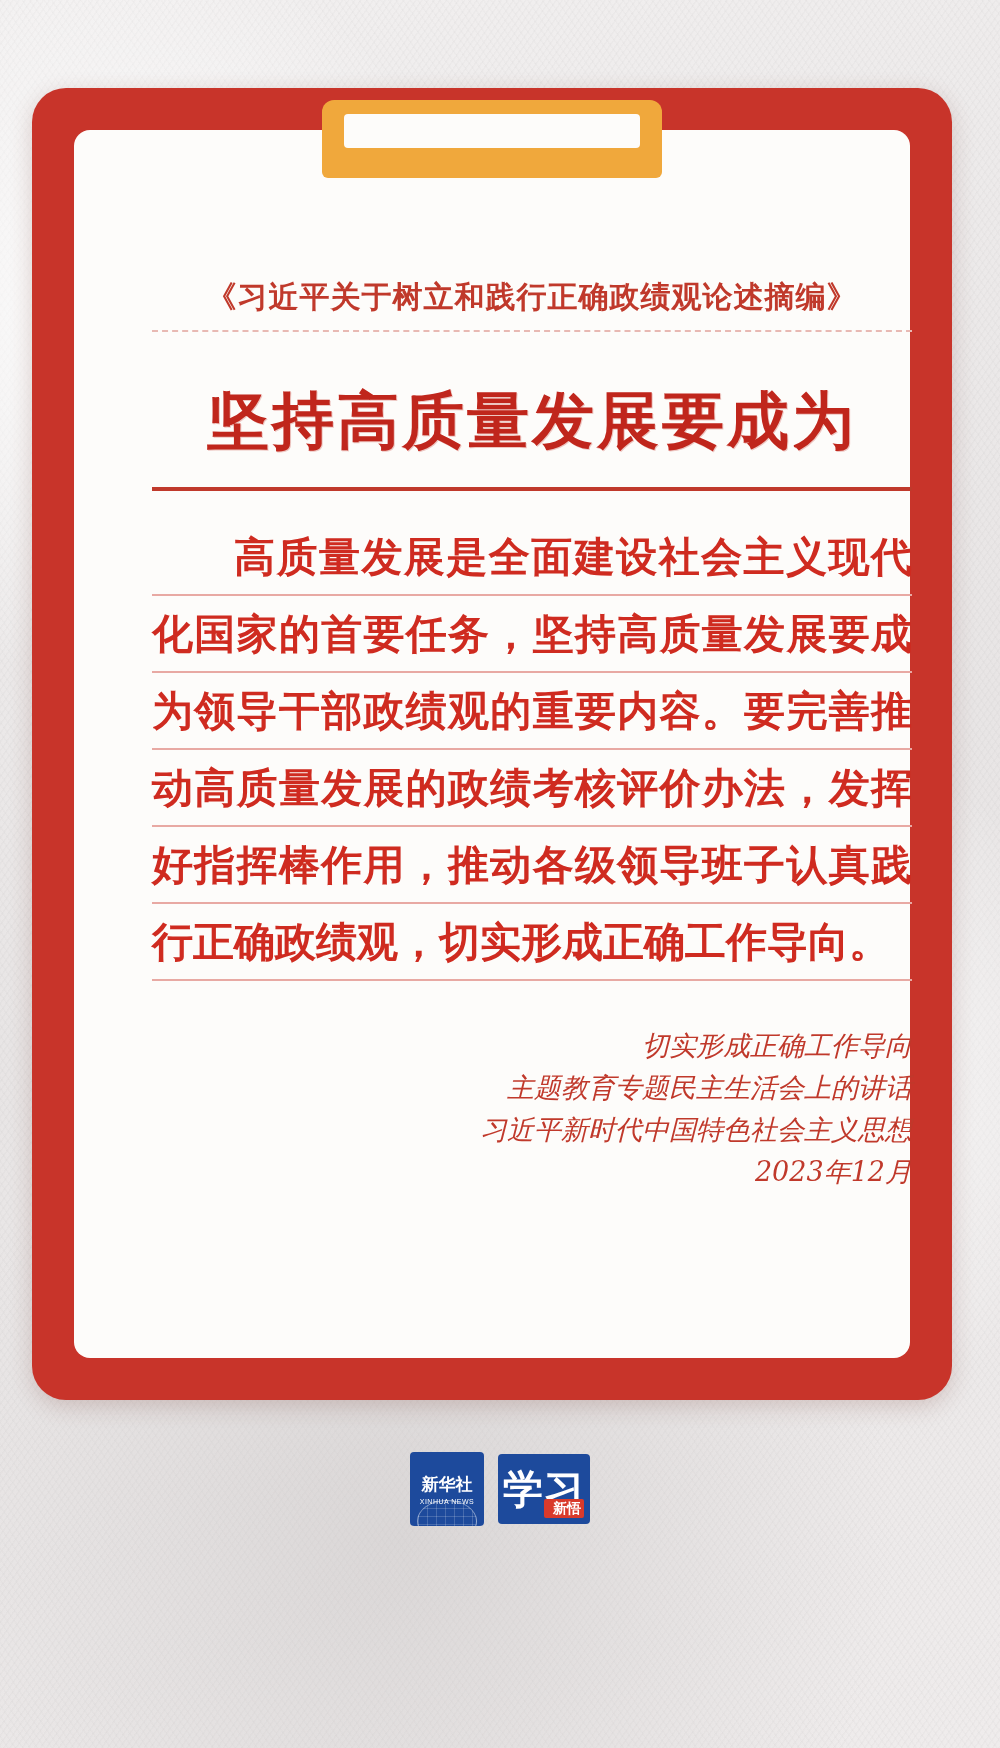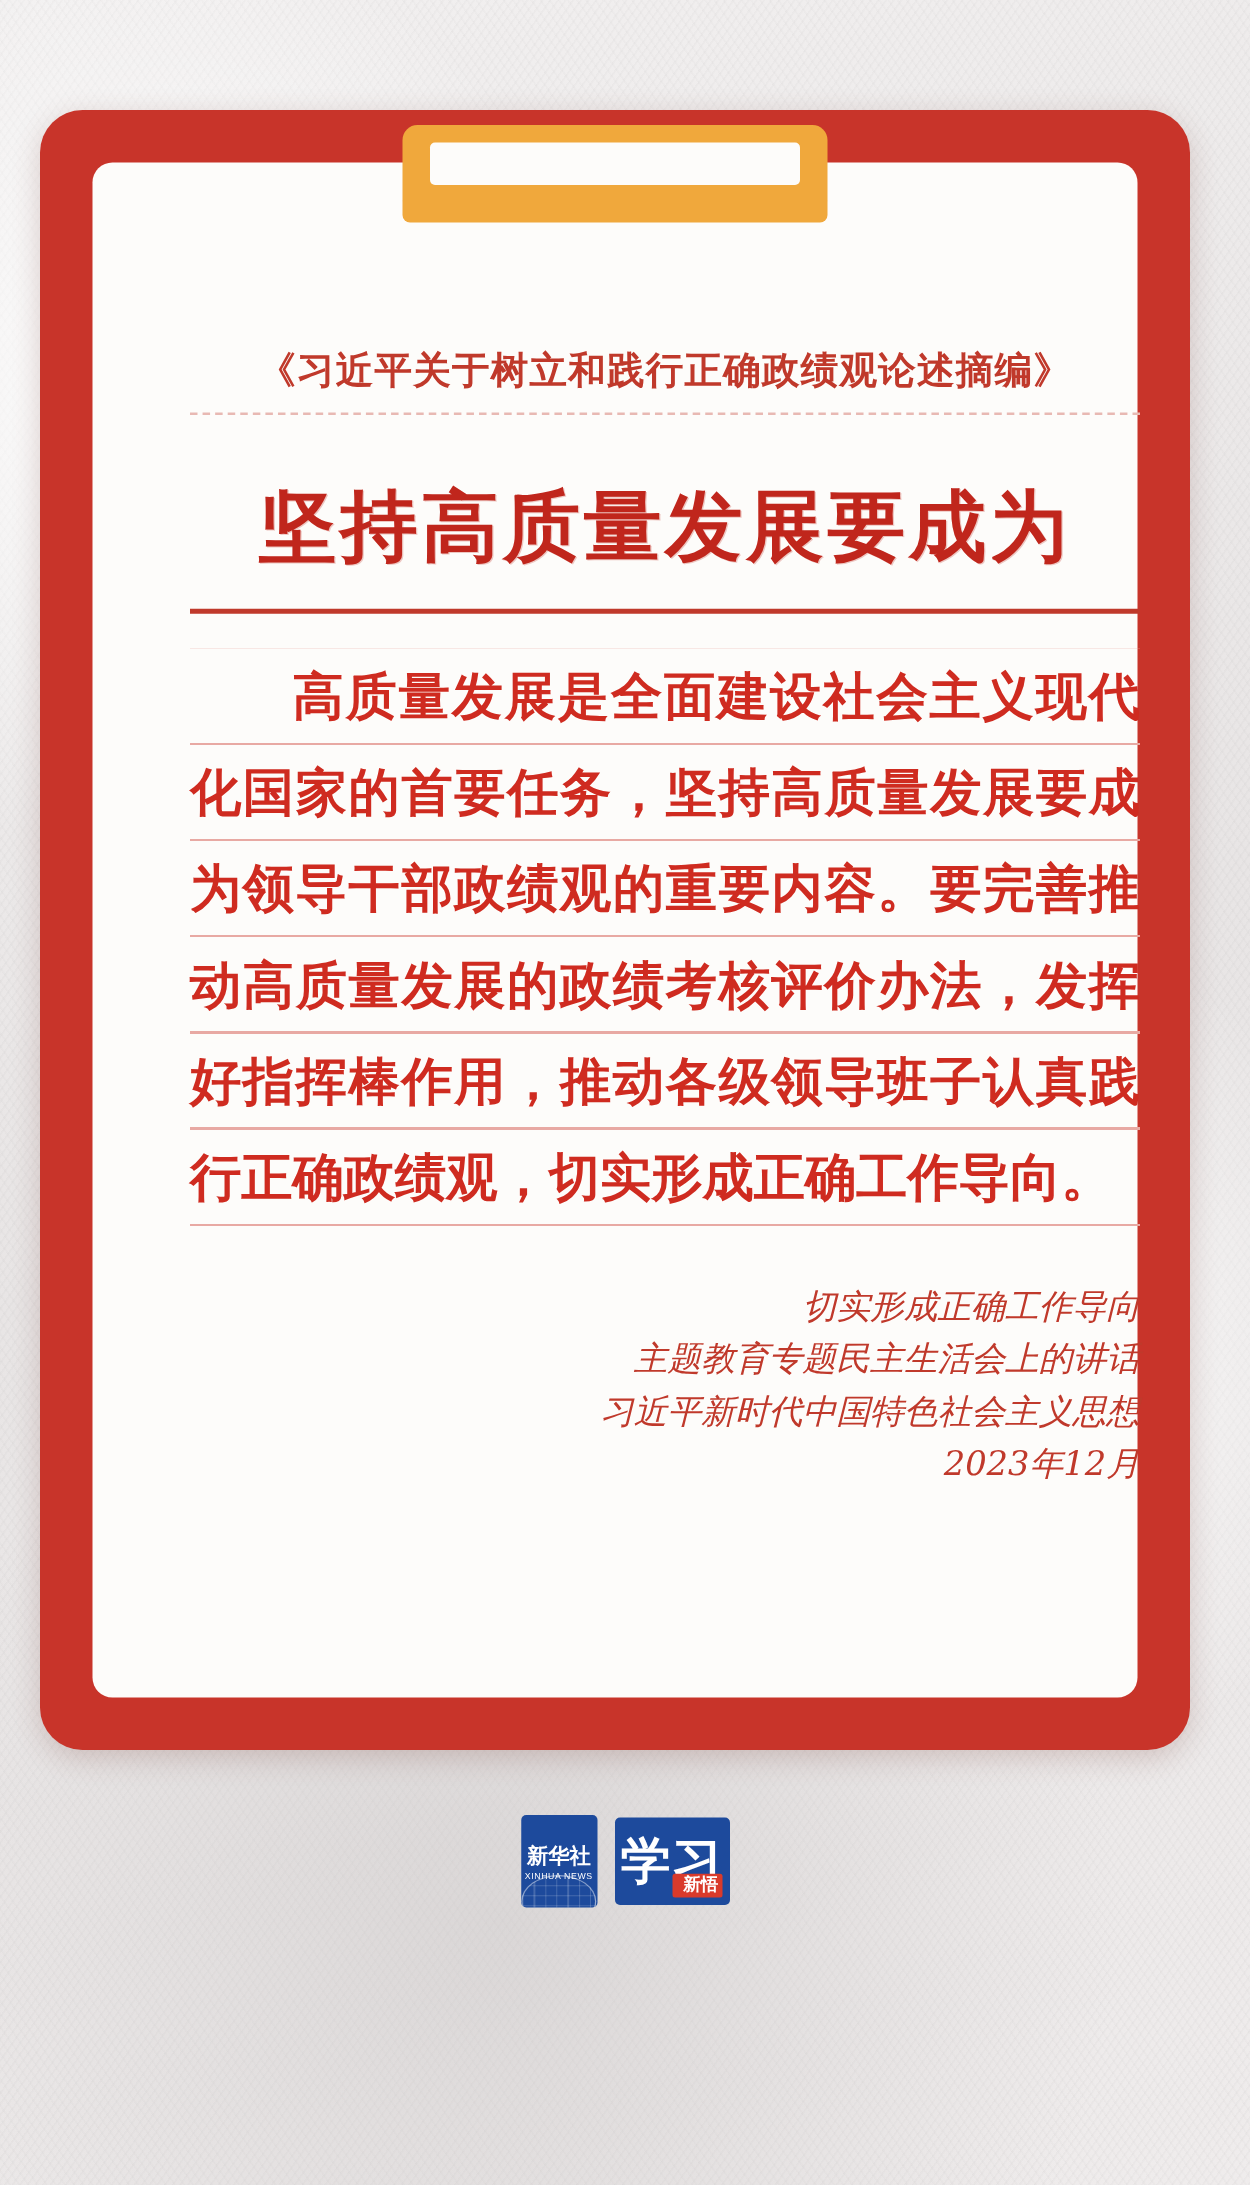--- a/index.html
+++ b/index.html
@@ -160,21 +160,21 @@
     position: absolute;
     left: 0;
     right: 0;
     top: 1452px;
     display: flex;
     justify-content: center;
     align-items: center;
     gap: 14px;
   }
   .logo-xinhua {
-    width: 61px;
+    width: 74px;
     height: 74px;
     background: #1d4a9c;
     border-radius: 4px;
     display: flex;
     flex-direction: column;
     align-items: center;
     justify-content: center;
     color: #ffffff;
     position: relative;
     overflow: hidden;

